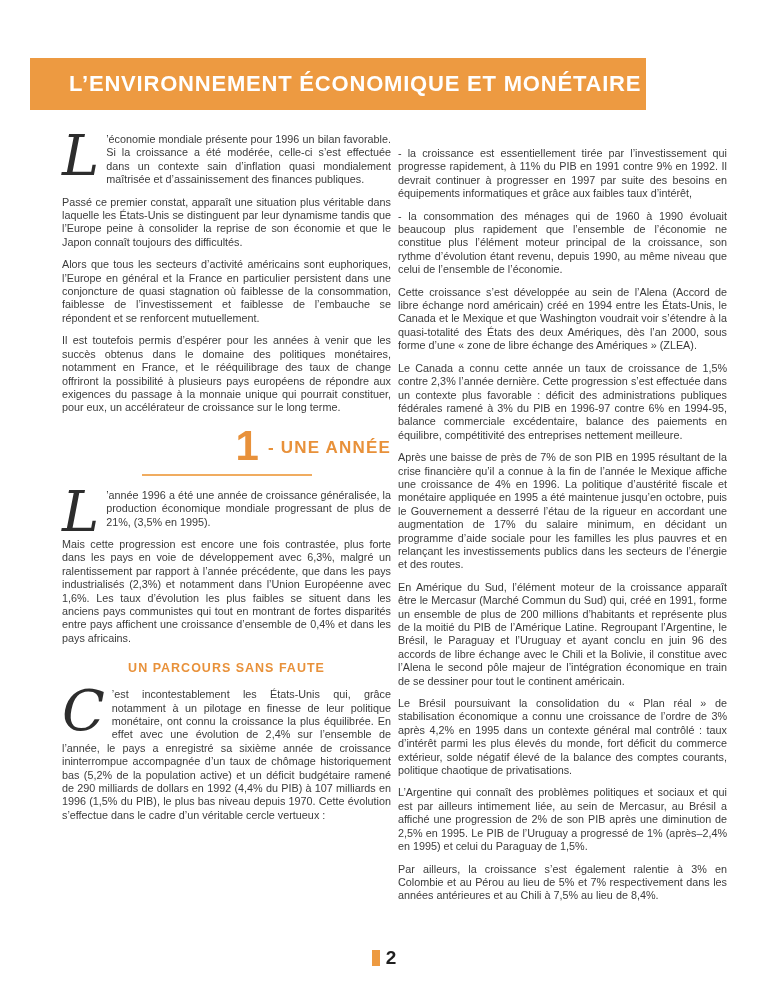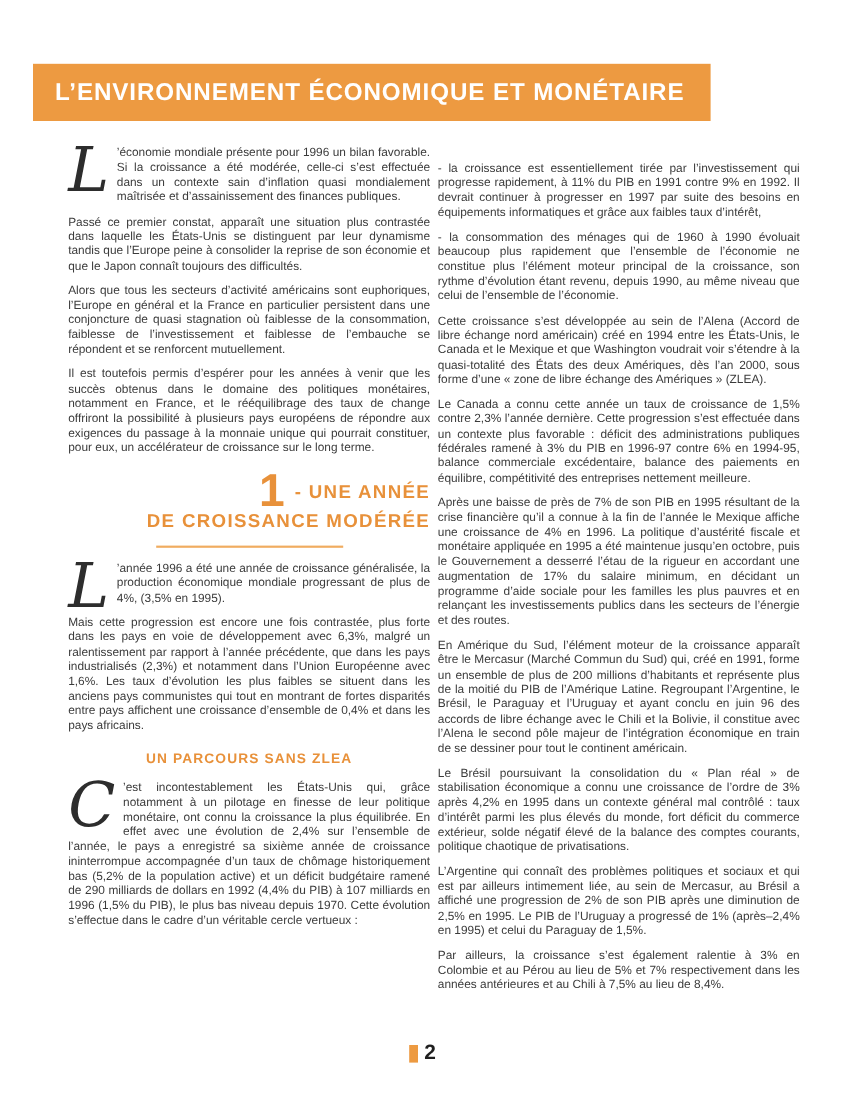--- a/index.html
+++ b/index.html
@@ -20,21 +20,21 @@
     height: 52px;
     background: #ED9A41;
     display: flex;
     align-items: center;
   }
   .banner-title {
     color: #ffffff;
     font-weight: bold;
     font-size: 22px;
     letter-spacing: 0.8px;
-    padding-left: 20px;
+    padding-left: 39px;
     white-space: nowrap;
   }
   .col {
     position: absolute;
     width: 329px;
     text-align: justify;
     font-size: 10.8px;
     line-height: 13.4px;
   }
   .col p { margin: 0 0 9px 0; }
@@ -95,35 +95,34 @@
 <body>
 
 <div class="page">
 
   <div class="banner">
     <div class="banner-title">L’ENVIRONNEMENT ÉCONOMIQUE ET MONÉTAIRE</div>
   </div>
 
   <div class="col col-left">
     <p><span class="dropcap">L</span><span>’économie mondiale présente pour 1996 un bilan favorable. Si la croissance a été modérée, celle-ci s’est effectuée dans un contexte sain d’inflation quasi mondialement maîtrisée et d’assainissement des finances publiques.</span></p>
-    <p>Passé ce premier constat, apparaît une situation plus contrastée dans laquelle les États-Unis se distinguent par leur dynamisme tandis que l’Europe peine à consolider la reprise de son économie et que le Japon connaît toujours des difficultés.</p>
+    <p>Passé ce premier constat, apparaît une situation plus véritable dans laquelle les États-Unis se distinguent par leur dynamisme tandis que l’Europe peine à consolider la reprise de son économie et que le Japon connaît toujours des difficultés.</p>
     <p>Alors que tous les secteurs d’activité américains sont euphoriques, l’Europe en général et la France en particulier persistent dans une conjoncture de quasi stagnation où faiblesse de la consommation, faiblesse de l’investissement et faiblesse de l’embauche se répondent et se renforcent mutuellement.</p>
     <p>Il est toutefois permis d’espérer pour les années à venir que les succès obtenus dans le domaine des politiques monétaires, notamment en France, et le rééquilibrage des taux de change offriront la possibilité à plusieurs pays européens de répondre aux exigences du passage à la monnaie unique qui pourrait constituer, pour eux, un accélérateur de croissance sur le long terme.</p>
 
     <div class="section-heading">
       <div class="section-line1"><span class="section-number">1</span><span>- UNE ANNÉE</span></div>
-      <div class="section-line2">DE CROISSANCE MODÉRÉE</div>
       <div class="section-rule"></div>
     </div>
 
-    <p><span class="dropcap">L</span><span>’année 1996 a été une année de croissance généralisée, la production économique mondiale progressant de plus de 4%, (3,5% en 1995).</span></p>
+    <p><span class="dropcap">L</span><span>’année 1996 a été une année de croissance généralisée, la production économique mondiale progressant de plus de 21%, (3,5% en 1995).</span></p>
     <p>Mais cette progression est encore une fois contrastée, plus forte dans les pays en voie de développement avec 6,3%, malgré un ralentissement par rapport à l’année précédente, que dans les pays industrialisés (2,3%) et notamment dans l’Union Européenne avec 1,6%. Les taux d’évolution les plus faibles se situent dans les anciens pays communistes qui tout en montrant de fortes disparités entre pays affichent une croissance d’ensemble de 0,4% et dans les pays africains.</p>
 
     <div class="subheading">
-      <div>UN PARCOURS SANS ZLEA</div>
+      <div>UN PARCOURS SANS FAUTE</div>
     </div>
 
     <p><span class="dropcap">C</span><span>’est incontestablement les États-Unis qui, grâce notamment à un pilotage en finesse de leur politique monétaire, ont connu la croissance la plus équilibrée. En effet avec une évolution de 2,4% sur l’ensemble de l’année, le pays a enregistré sa sixième année de croissance ininterrompue accompagnée d’un taux de chômage historiquement bas (5,2% de la population active) et un déficit budgétaire ramené de 290 milliards de dollars en 1992 (4,4% du PIB) à 107 milliards en 1996 (1,5% du PIB), le plus bas niveau depuis 1970. Cette évolution s’effectue dans le cadre d’un véritable cercle vertueux :</span></p>
   </div>
 
   <div class="col col-right">
     <p>- la croissance est essentiellement tirée par l’investissement qui progresse rapidement, à 11% du PIB en 1991 contre 9% en 1992. Il devrait continuer à progresser en 1997 par suite des besoins en équipements informatiques et grâce aux faibles taux d’intérêt,</p>
     <p>- la consommation des ménages qui de 1960 à 1990 évoluait beaucoup plus rapidement que l’ensemble de l’économie ne constitue plus l’élément moteur principal de la croissance, son rythme d’évolution étant revenu, depuis 1990, au même niveau que celui de l’ensemble de l’économie.</p>
     <p>Cette croissance s’est développée au sein de l’Alena (Accord de libre échange nord américain) créé en 1994 entre les États-Unis, le Canada et le Mexique et que Washington voudrait voir s’étendre à la quasi-totalité des États des deux Amériques, dès l’an 2000, sous forme d’une « zone de libre échange des Amériques » (ZLEA).</p>
     <p>Le Canada a connu cette année un taux de croissance de 1,5% contre 2,3% l’année dernière. Cette progression s’est effectuée dans un contexte plus favorable : déficit des administrations publiques fédérales ramené à 3% du PIB en 1996-97 contre 6% en 1994-95, balance commerciale excédentaire, balance des paiements en équilibre, compétitivité des entreprises nettement meilleure.</p>

